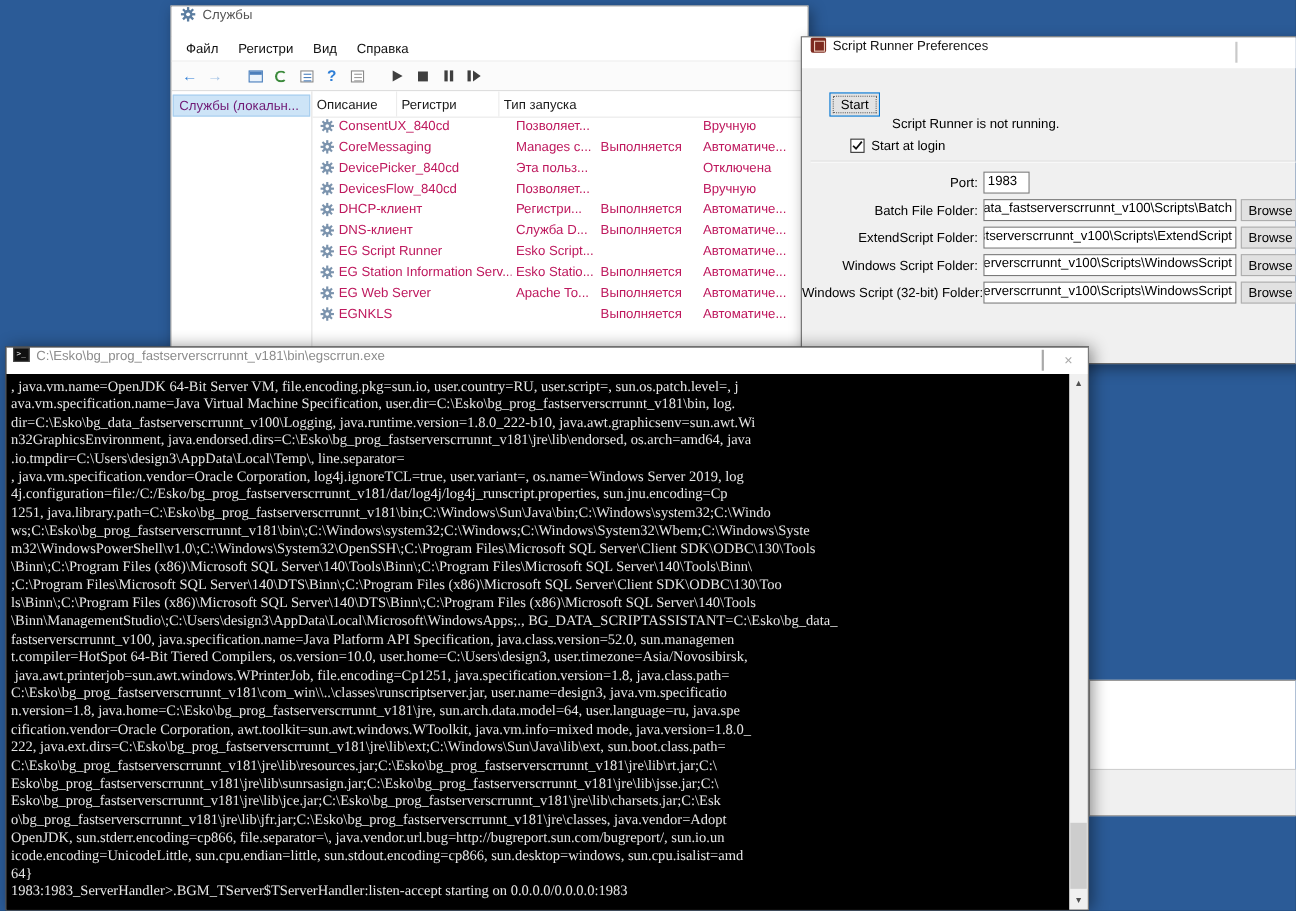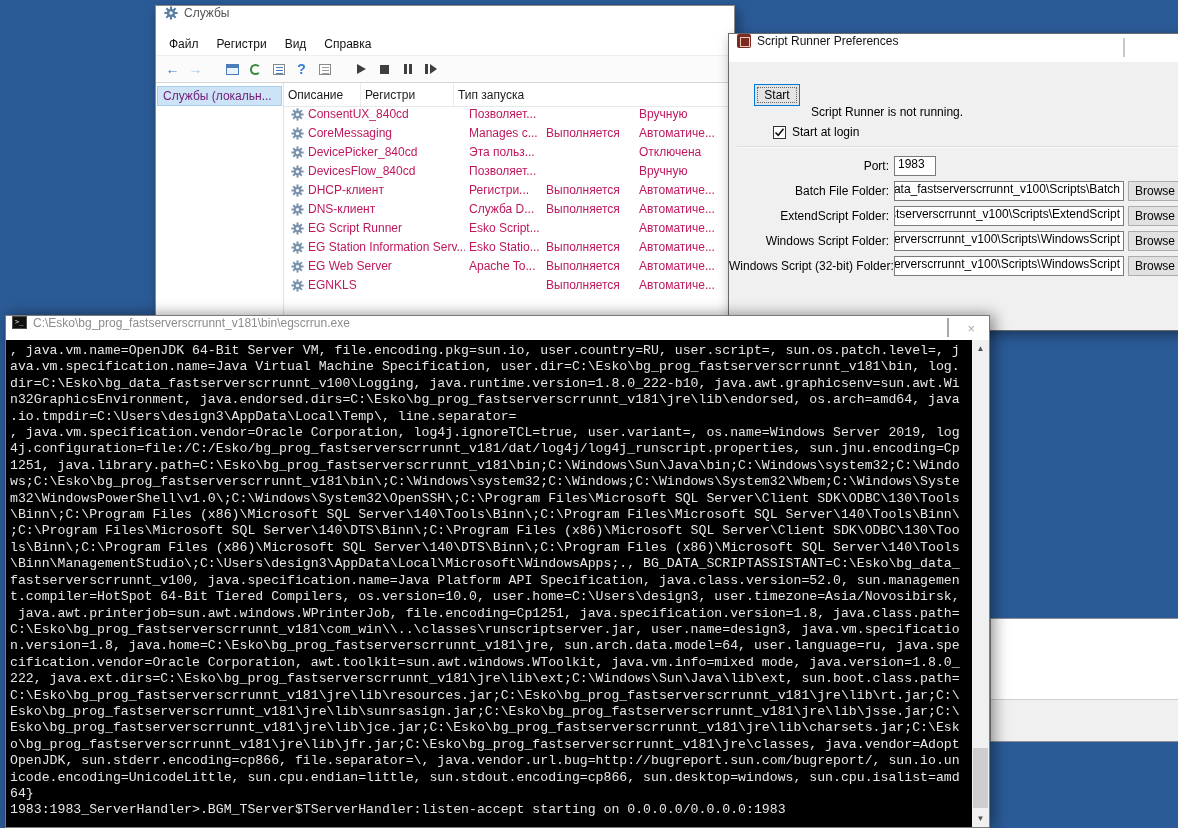--- a/index.html
+++ b/index.html
@@ -79,21 +79,21 @@
   
   #console-win{left:5px;top:315px;width:985px;height:513px;z-index:4;border:1px solid #7a7a7a;background:#000;box-shadow:4px 0 14px rgba(0,0,0,.45)}
   #console-win .titlebar{height:24px;padding:0 6px}
   #console-win .title-text{color:#8c8c8c}
   .console-app-icon{width:15px;height:13px;background:#101010;border:1px solid #4d4d4d;flex:none;color:#e8e8e8;font-size:7px;line-height:11px;padding-left:2px;font-family:"DejaVu Sans Mono",monospace}
   .cap-btns.console{left:auto;right:14px;gap:18px}
   .cap-btns.console .glyph-min{background:#a9a9a9}
   .cap-btns.console .glyph-max{border-color:#a9a9a9}
   .glyph-close{color:#a9a9a9;font-size:13px;line-height:1}
   .console-body{position:relative;height:487px;background:#000}
-  .console-text{position:absolute;left:0;top:0;right:17px;bottom:0;padding:3px 0 0 4px;font-family:Liberation Mono, monospace;font-size:13.2px;line-height:16.4px;color:#e6e6e6;white-space:pre;overflow:hidden}
+  .console-text{position:absolute;left:0;top:0;right:17px;bottom:0;padding:3px 0 0 4px;font-family:Liberation Serif, serif;font-size:13.2px;line-height:16.4px;color:#e6e6e6;white-space:pre;overflow:hidden}
   .scrollbar{position:absolute;top:0;right:0;bottom:0;width:17px;background:#f0f0f0}
   .sb-arrow{position:absolute;left:0;width:17px;height:17px;display:flex;align-items:center;justify-content:center;font-size:8px;color:#505050}
   .sb-arrow.up{top:0}
   .sb-arrow.down{bottom:0}
   .sb-thumb{position:absolute;left:1px;width:15px;bottom:19px;height:60px;background:#cdcdcd}
 
   
   #frag-win{left:990px;top:618px;width:196px;height:124px;z-index:2;background:#fff;border:1px solid #8f8f8f;box-shadow:none}
   .frag-divider{position:absolute;left:0;right:0;top:80px;height:1px;background:#cfcfcf}
   .frag-bottom{position:absolute;left:0;right:0;top:81px;bottom:0;background:#f0f0f0}

